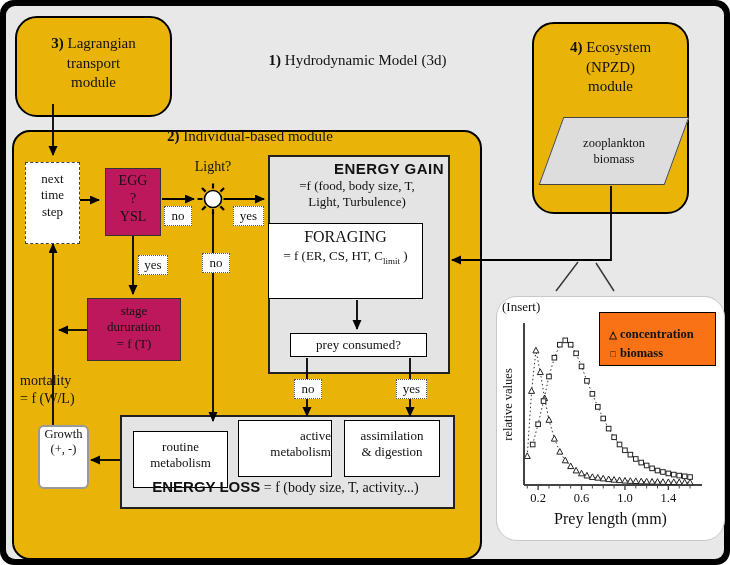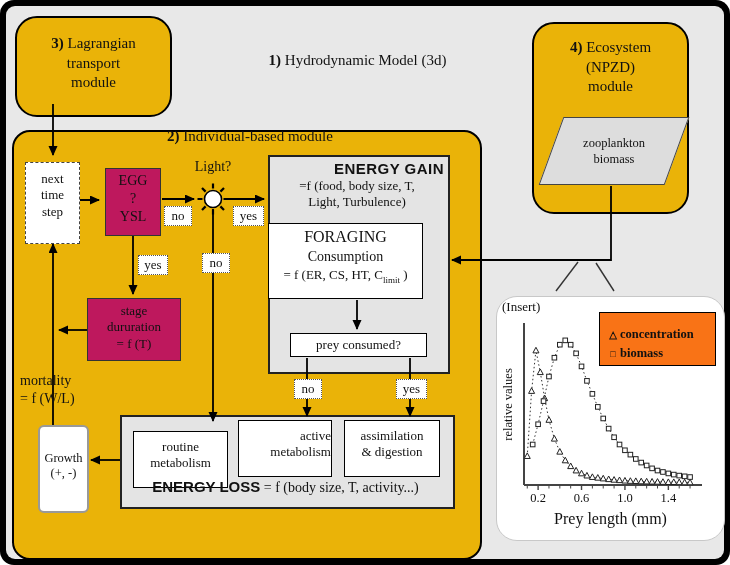--- a/index.html
+++ b/index.html
@@ -229,37 +229,36 @@
   <div class="dotlab" style="left:294px;top:379px;width:26px;">no</div>
   <div class="dotlab" style="left:396px;top:379px;width:29px;">yes</div>
 
   <div class="txt sans" style="left:268px;top:160px;width:178px;text-align:center;font-size:15px;letter-spacing:0.5px;margin-left:32px;">ENERGY GAIN</div>
   <div class="txt serif13" style="left:268px;top:178px;width:178px;text-align:center;">
     <div>=f (food, body size, T,</div>
     <div>Light, Turbulence)</div>
   </div>
   <div class="box wbox" style="left:268px;top:223px;width:153px;height:74px;">
     <div style="font-size:16px;padding-top:4px;">FORAGING</div>
-    <div style="font-size:14px;padding-top:3px;">Consumption</div>
     <div style="font-size:13px;padding-top:2px;"><span>= f (ER, CS, HT, C</span><sub style="font-size:9px;">limit</sub><span> )</span></div>
   </div>
   <div class="box wbox serif13" style="left:290px;top:333px;width:135px;height:22px;line-height:22px;">prey consumed?</div>
 
   <div class="box gbox serif13" style="left:87px;top:298px;width:92px;height:57px;padding-top:4px;">
     <div>stage</div>
     <div>dururation</div>
     <div>= f (T)</div>
   </div>
 
   <div class="txt serif14" style="left:20px;top:372px;width:85px;">
     <div>mortality</div>
     <div>= f (W/L)</div>
   </div>
 
-  <div class="box" style="left:38px;top:425px;width:47px;height:60px;background:#fff;border:2px solid #999;border-radius:6px;font-size:12.5px;padding-top:24px;">
+  <div class="box" style="left:38px;top:425px;width:47px;height:60px;background:#fff;border:2px solid #999;border-radius:6px;font-size:12.5px;padding-top:0;">
     <div>Growth</div>
     <div>(+, -)</div>
   </div>
 
   <div class="box wbox serif13" style="left:133px;top:431px;width:93px;height:48px;padding-top:7px;">
     <div>routine</div>
     <div>metabolism</div>
   </div>
   <div class="box wbox serif13" style="left:238px;top:420px;width:92px;height:48px;padding-top:7px;text-align:right;">
     <div>active</div>

